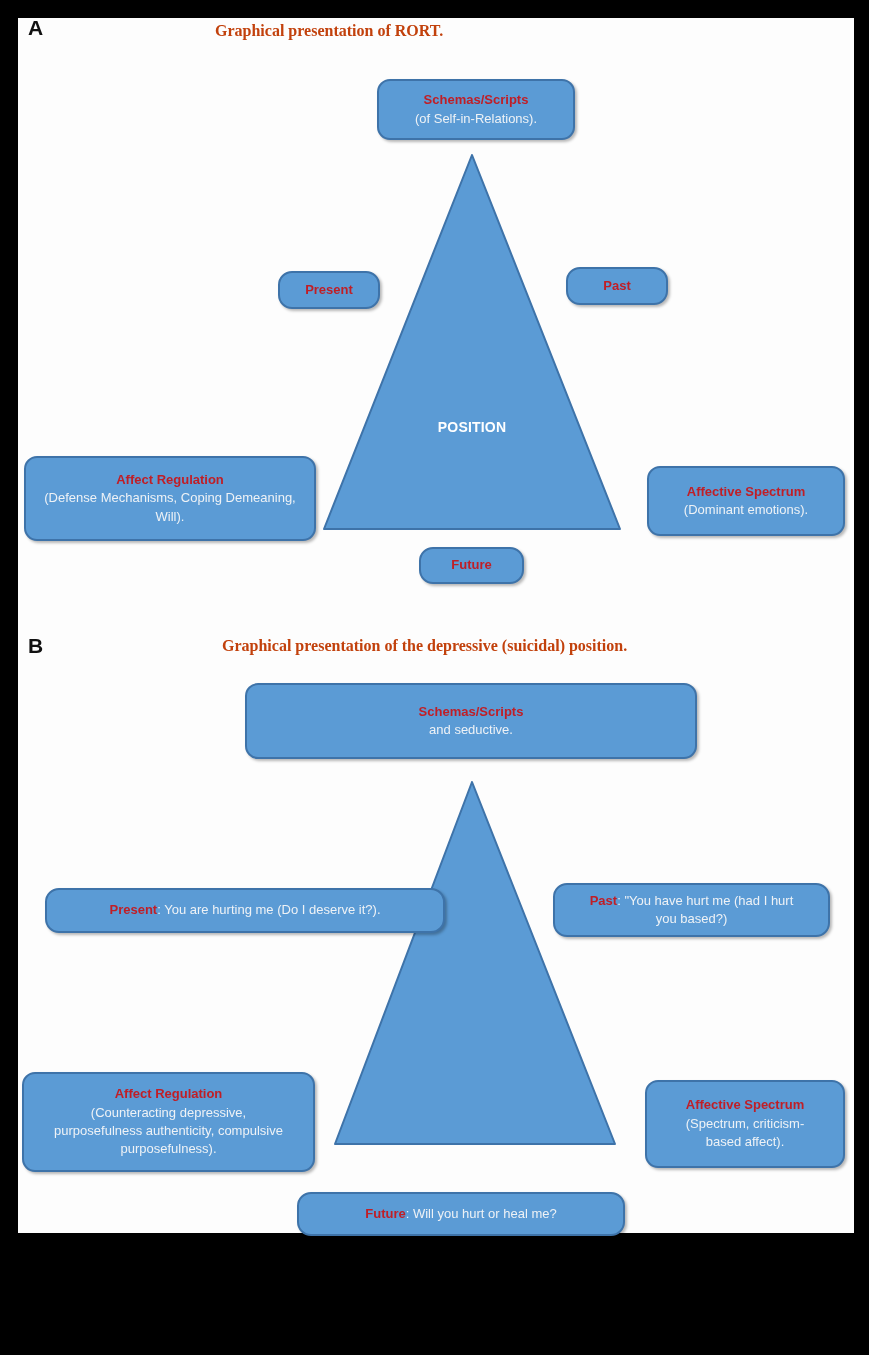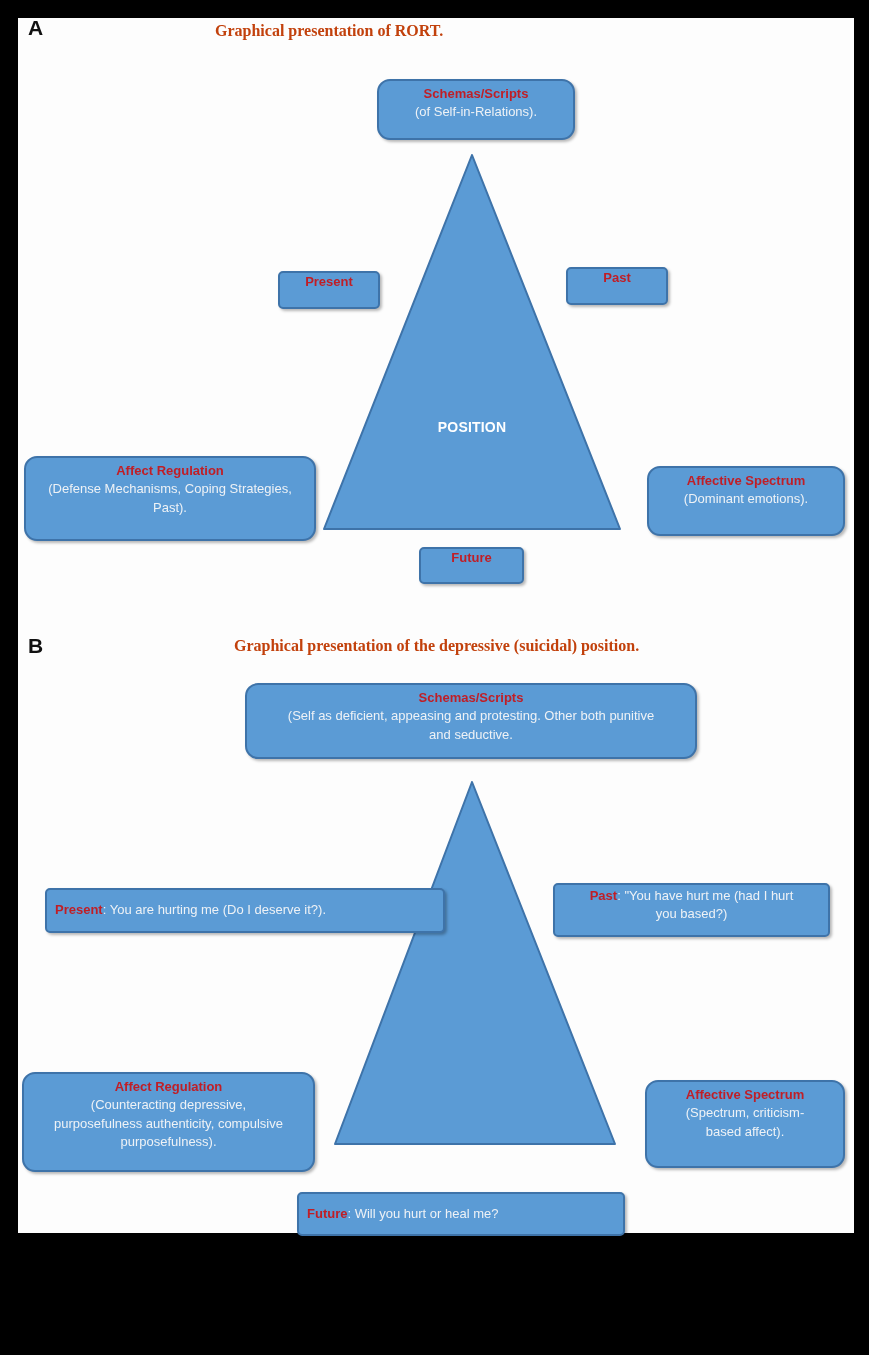--- a/index.html
+++ b/index.html
@@ -34,35 +34,35 @@
     white-space: nowrap;
   }
   .bluebox {
     position: absolute;
     background: #5b9bd5;
     border: 2px solid #3e73a9;
     box-shadow: 2px 2px 3px rgba(0,0,0,0.28);
     display: flex;
     flex-direction: column;
     align-items: center;
-    justify-content: flex-start;
+    justify-content: center;
     text-align: center;
     box-sizing: border-box;
     font-size: 13px;
     line-height: 1.42;
     color: #eef2f6;
   }
   .bluebox .head {
     color: #c01e26;
     font-weight: bold;
   }
   .bluebox .body-line { display: block; }
   .bluebox .inline-head { display: inline; }
   .bluebox .inline-body { display: inline; }
-  .r8  { border-radius: 5px; }
+  .r8  { border-radius: 14px; }
   .r12 { border-radius: 13px; }
   .tri-svg { position: absolute; overflow: visible; }
   .tri-label {
     position: absolute;
     text-align: center;
     font-weight: bold;
     color: #ffffff;
     font-size: 14px;
     letter-spacing: 0.2px;
   }
@@ -90,44 +90,43 @@
   <div class="bluebox r8" style="left:278px; top:271px; width:102px; height:38px;">
     <span class="head">Present</span>
   </div>
 
   <div class="bluebox r8" style="left:566px; top:267px; width:102px; height:38px;">
     <span class="head">Past</span>
   </div>
 
   <div class="bluebox r12" style="left:24px; top:456px; width:292px; height:85px; padding:4px 10px;">
     <span class="head">Affect Regulation</span>
-    <span class="body-line">(Defense Mechanisms, Coping Strategies,</span>
-    <span class="body-line">Past).</span>
+    <span class="body-line">(Defense Mechanisms, Coping Demeaning,</span>
+    <span class="body-line">Will).</span>
   </div>
 
   <div class="bluebox r12" style="left:647px; top:466px; width:198px; height:70px; padding:4px 10px;">
     <span class="head">Affective Spectrum</span>
     <span>(Dominant emotions).</span>
   </div>
 
   <div class="bluebox r8" style="left:419px; top:547px; width:105px; height:37px;">
     <span class="head">Future</span>
   </div>
 
   <div class="panel-label" style="left:28px; top:634px;">B</div>
 
-  <div class="fig-title" style="left:234px; top:637px;">Graphical presentation of the depressive (suicidal) position.</div>
+  <div class="fig-title" style="left:222px; top:637px;">Graphical presentation of the depressive (suicidal) position.</div>
 
   <svg class="tri-svg" style="left:333px; top:780px;" width="284" height="366" viewBox="0 0 284 366">
     <polygon points="139,2 2,364 282,364" fill="#5b9bd5" stroke="#3e73a9" stroke-width="2" stroke-linejoin="round"></polygon>
   </svg>
 
   <div class="bluebox r12" style="left:245px; top:683px; width:452px; height:76px; padding:4px 12px;">
     <span class="head">Schemas/Scripts</span>
-    <span class="body-line">(Self as deficient, appeasing and protesting. Other both punitive</span>
     <span class="body-line">and seductive.</span>
   </div>
 
   <div class="bluebox r8" style="left:45px; top:888px; width:400px; height:45px; flex-direction:row; padding:2px 8px;">
     <div>
       <span class="head inline-head">Present</span><span class="inline-body">: You are hurting me (Do I deserve it?).</span>
     </div>
   </div>
 
   <div class="bluebox r8" style="left:553px; top:883px; width:277px; height:54px; padding:2px 8px;">

